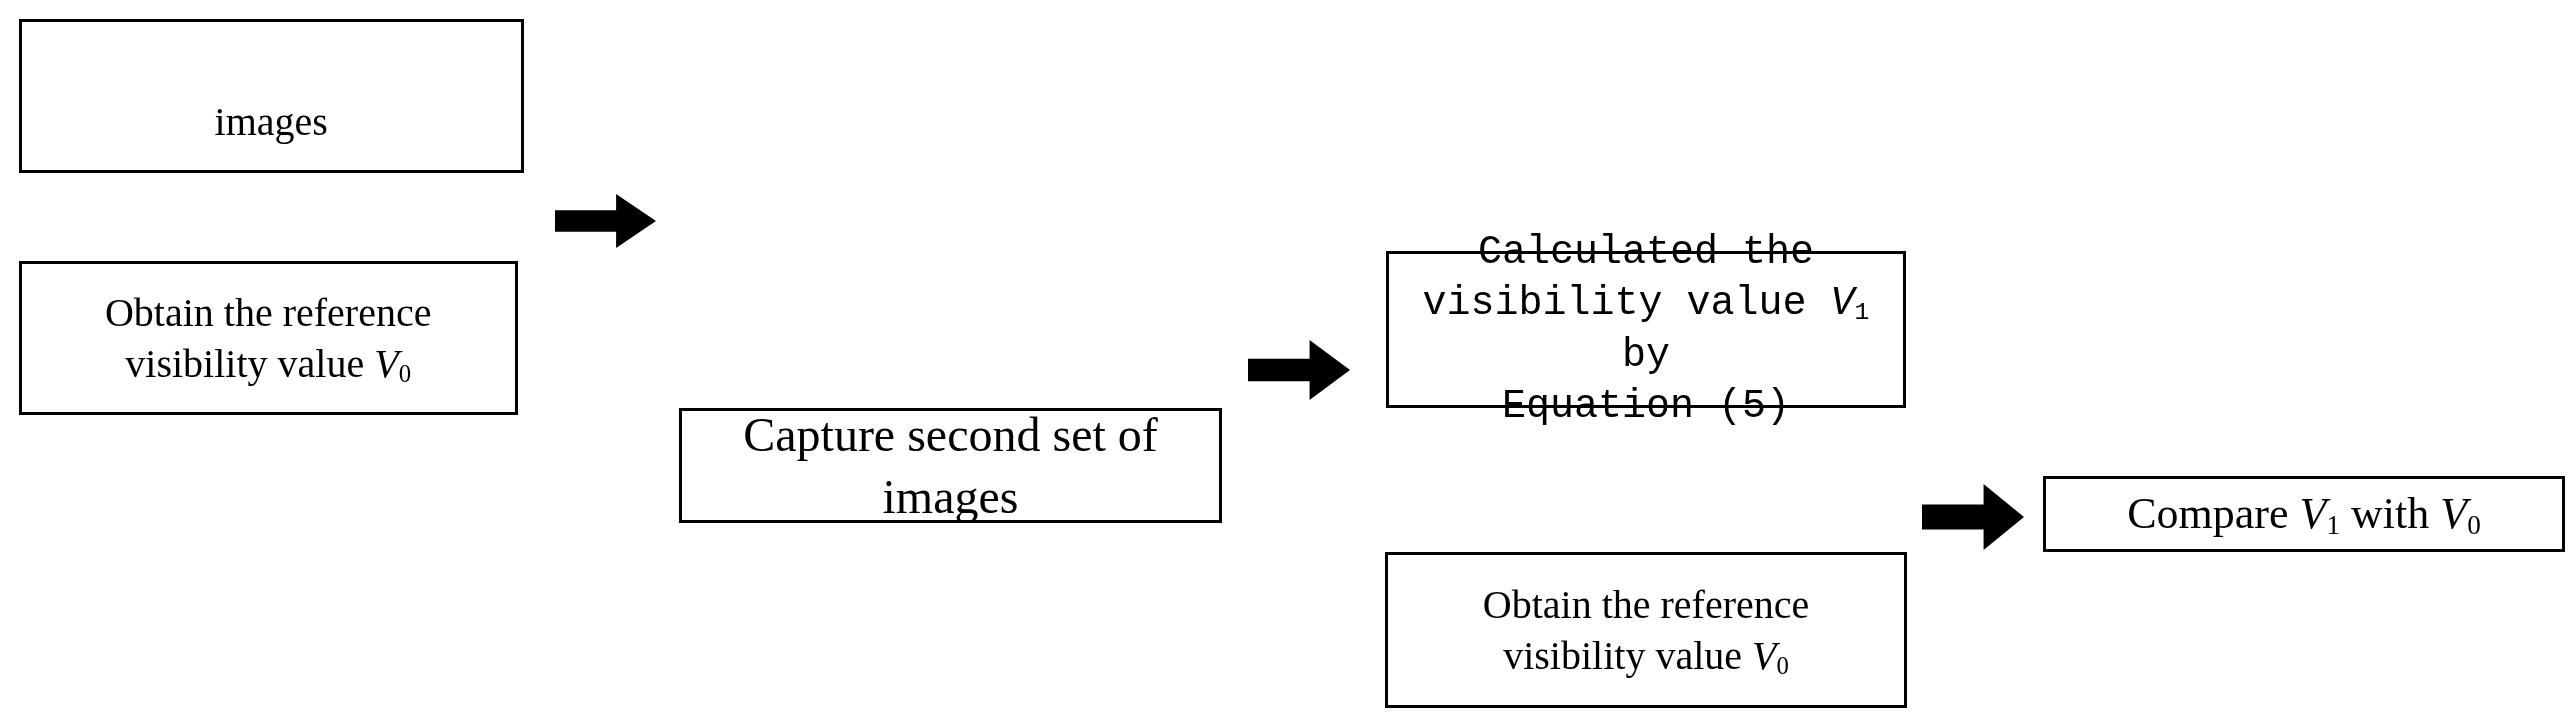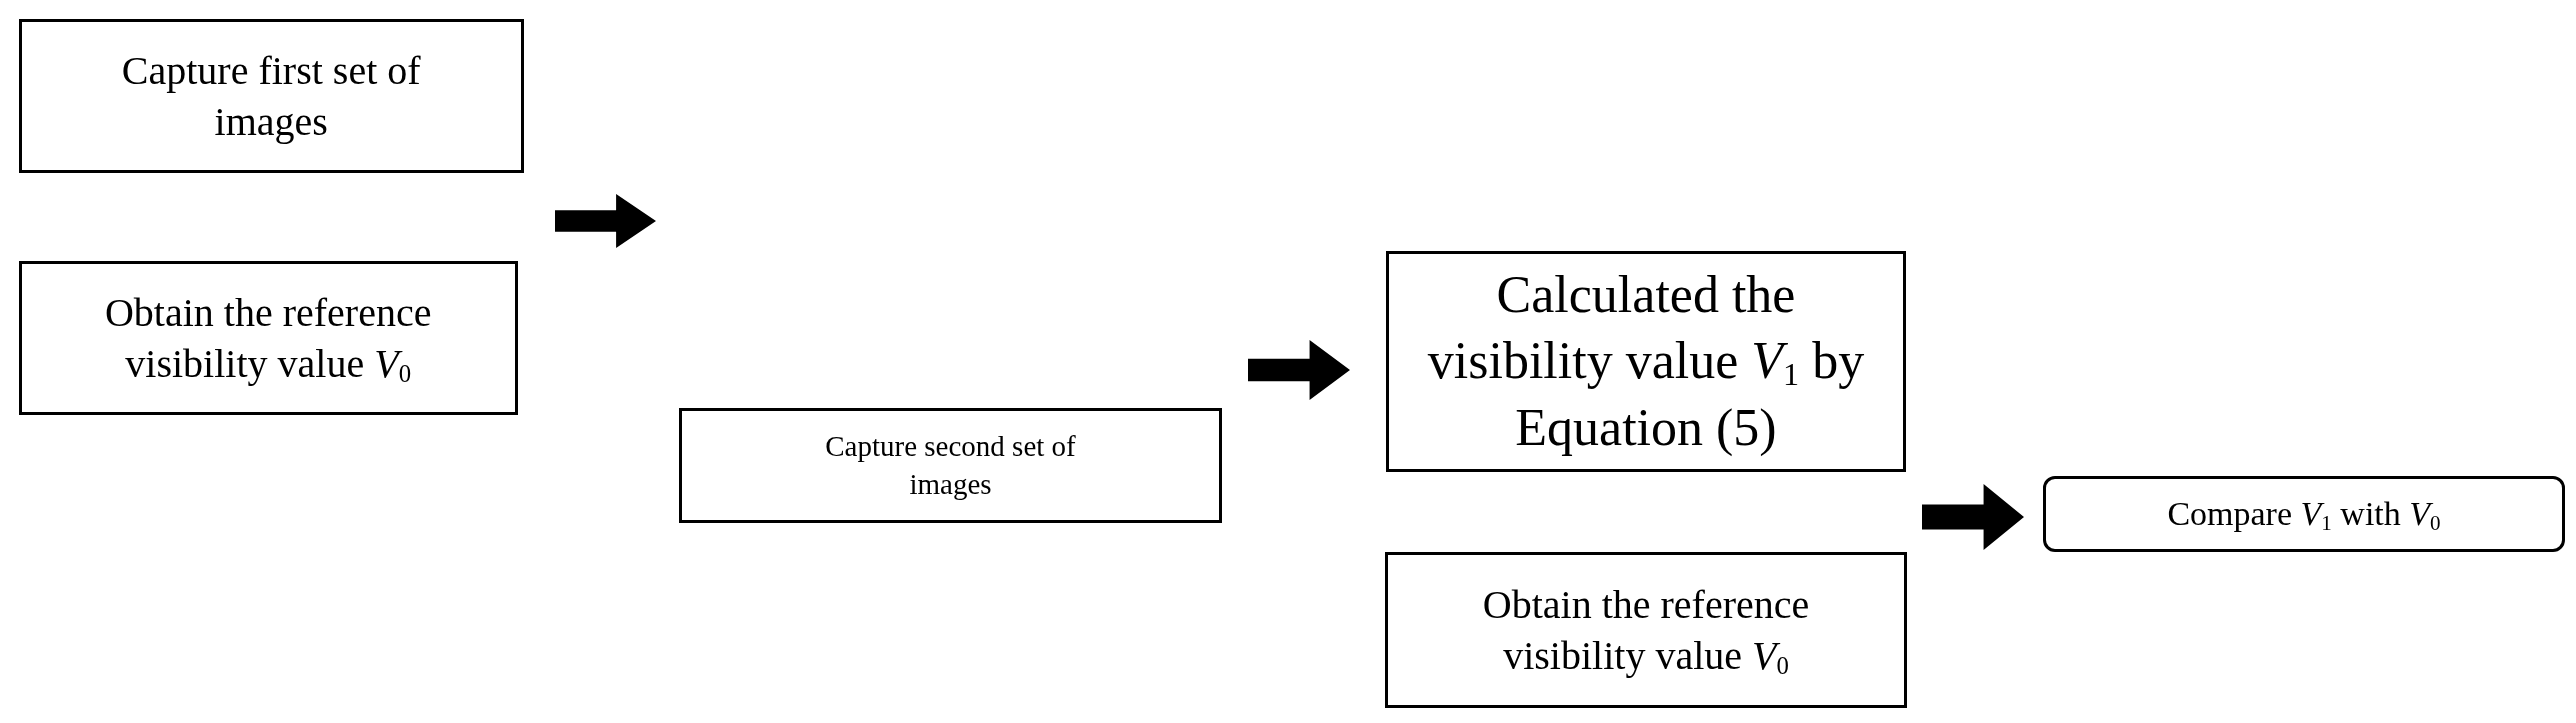--- a/index.html
+++ b/index.html
@@ -51,56 +51,56 @@
     width: 100%;
     height: 100%;
   }
 </style>
 </head>
 <body>
 
 <div id="canvas">
 
   <div class="node" style="left:18.7px; top:19.3px; width:505px; height:154px; font-size:40px;">
-    <span class="txt"><span>Capture first set of</span><br><span>images</span></span>
+    <span class="txt"><br><span>images</span></span>
   </div>
 
   <div class="node" style="left:18.7px; top:261px; width:499px; height:154px; font-size:40px;">
     <span class="txt"><span>Obtain the reference</span><br><span>visibility value </span><span class="var">V</span><sub>0</sub></span>
   </div>
 
   <div class="arrow" style="left:555px; top:194px; width:101px; height:54px;">
     <svg viewBox="0 0 162 86" preserveAspectRatio="none" aria-hidden="true">
       <polygon points="0,26 98,26 98,0 162,43 98,86 98,60 0,60" fill="#000000"></polygon>
     </svg>
   </div>
 
 
-  <div class="node" style="left:679px; top:408px; width:543px; height:115px; font-size:29px;">
+  <div class="node" style="left:679px; top:408px; width:543px; height:115px; font-size:48px;">
     <span class="txt"><span>Capture second set of</span><br><span>images</span></span>
   </div>
 
   <div class="arrow" style="left:1248px; top:340px; width:102px; height:60px;">
     <svg viewBox="0 0 164 96" preserveAspectRatio="none" aria-hidden="true">
       <polygon points="0,30 99,30 99,0 164,48 99,96 99,66 0,66" fill="#000000"></polygon>
     </svg>
   </div>
 
-  <div class="node" style="left:1386px; top:251px; width:520px; height:221px; font-size:52px;">
+  <div class="node" style="left:1386px; top:251px; width:520px; height:157px; font-size:40px;font-family:Liberation Mono, monospace;">
     <span class="txt"><span>Calculated the</span><br><span>visibility value </span><span class="var">V</span><sub>1</sub><span> by</span><br><span>Equation (5)</span></span>
   </div>
 
   <div class="node" style="left:1385px; top:552px; width:522px; height:156px; font-size:40px;">
     <span class="txt"><span>Obtain the reference</span><br><span>visibility value </span><span class="var">V</span><sub>0</sub></span>
   </div>
 
   <div class="arrow" style="left:1922px; top:484px; width:102px; height:66px;">
     <svg viewBox="0 0 164 106" preserveAspectRatio="none" aria-hidden="true">
       <polygon points="0,33 99,33 99,0 164,53 99,106 99,73 0,73" fill="#000000"></polygon>
     </svg>
   </div>
 
-  <div class="node" style="left:2043px; top:476px; width:522px; height:76px; font-size:34px;border-radius:12px;">
+  <div class="node" style="left:2043px; top:476px; width:522px; height:76px; font-size:44px;">
     <span class="txt"><span>Compare </span><span class="var">V</span><sub>1</sub><span> with </span><span class="var">V</span><sub>0</sub></span>
   </div>
 
 </div>
 
 
 </body></html>

